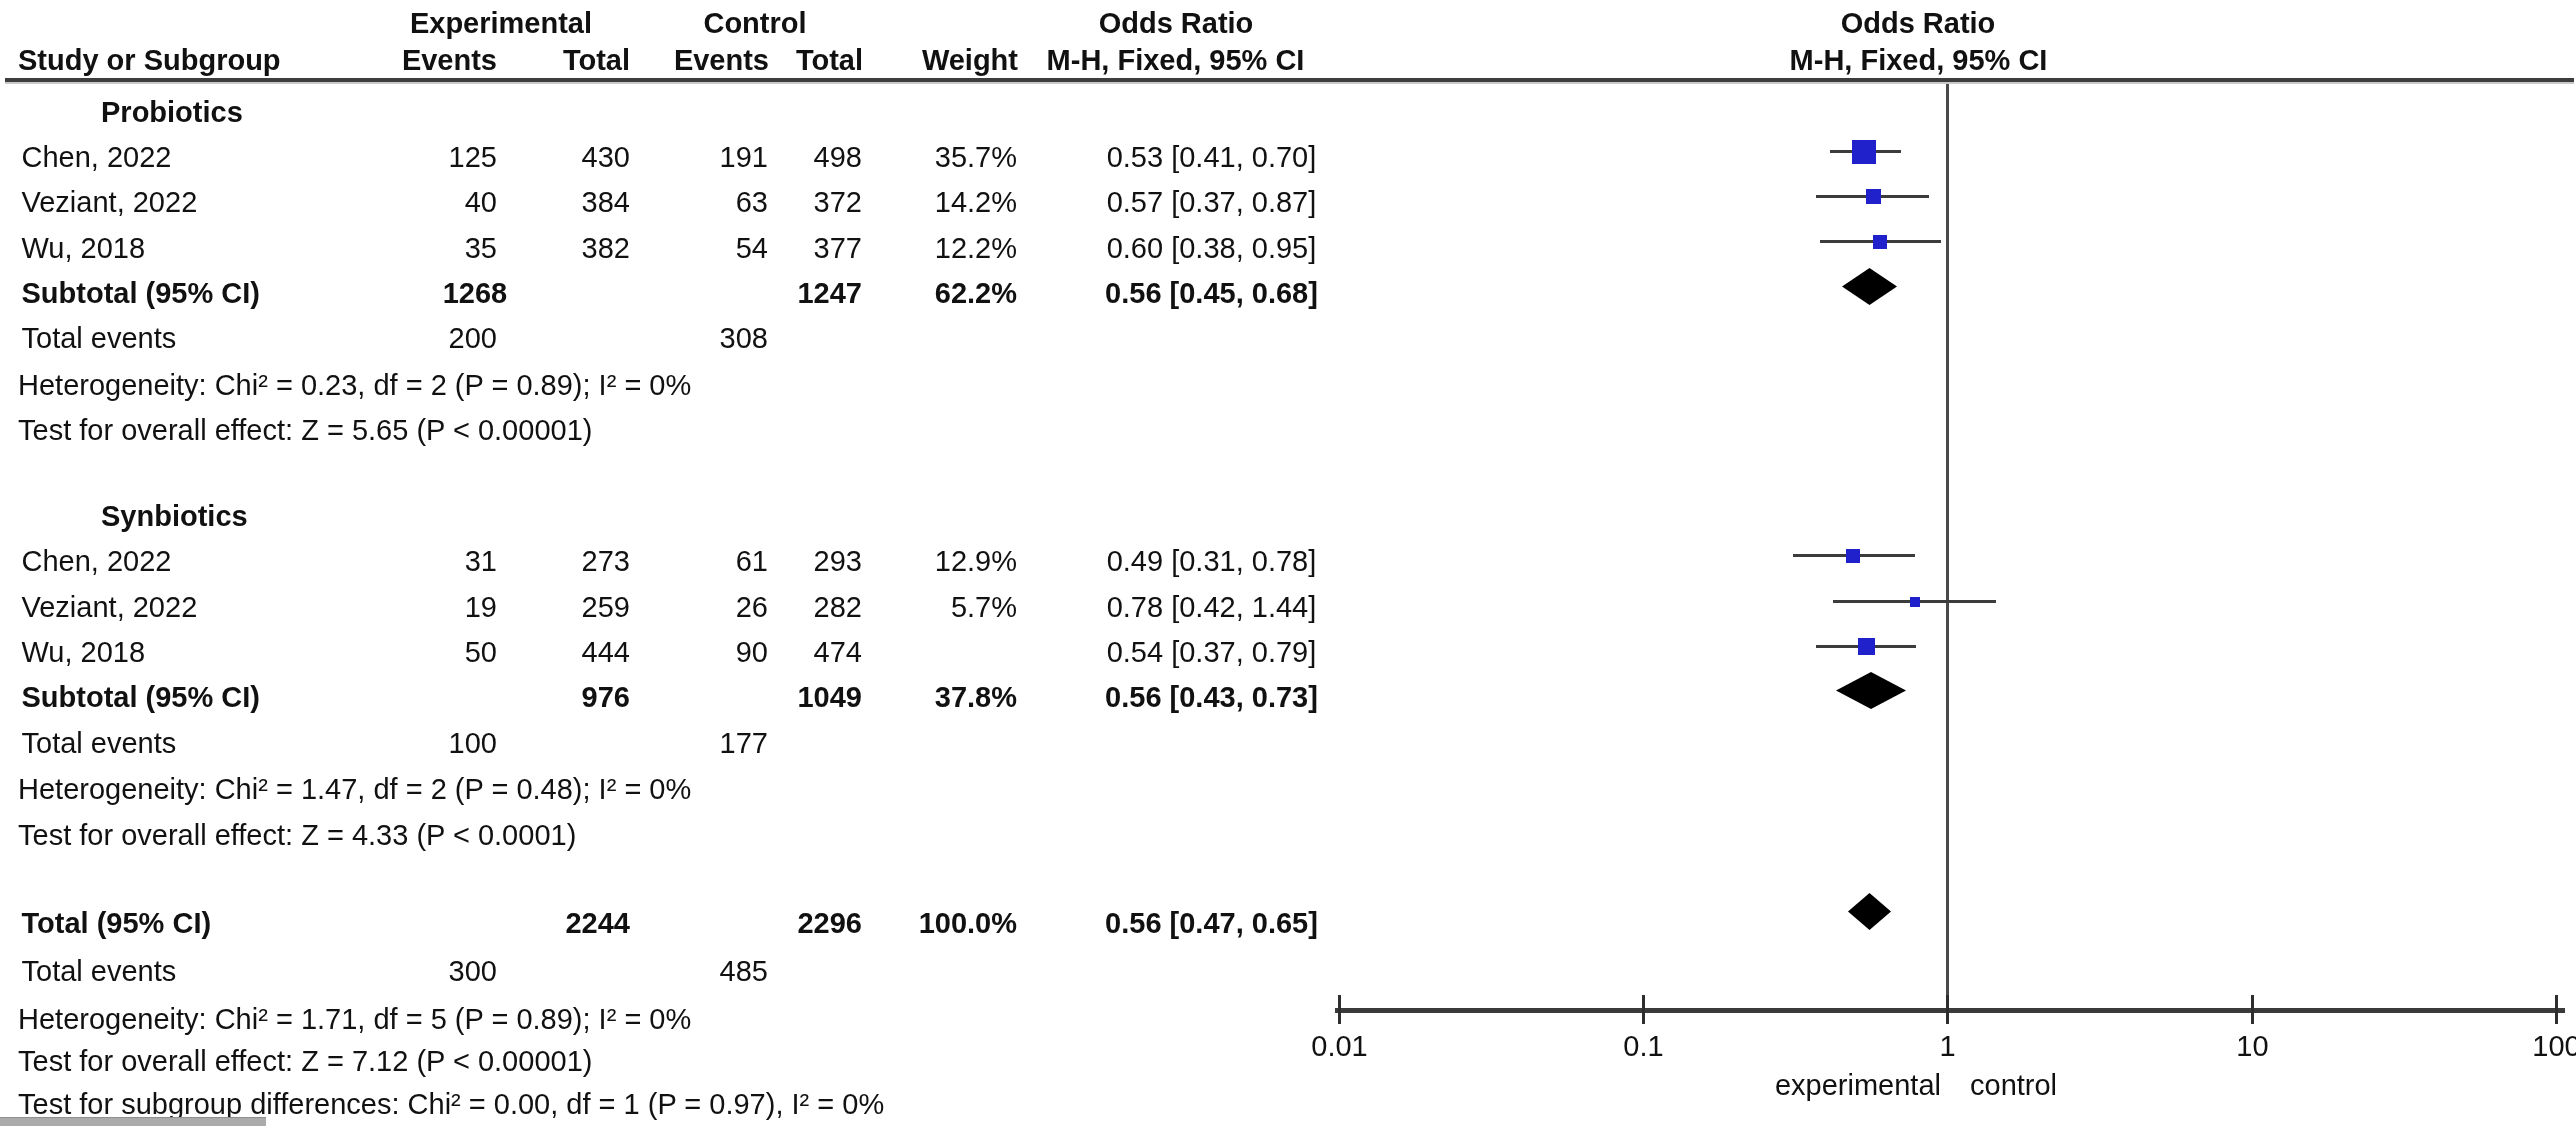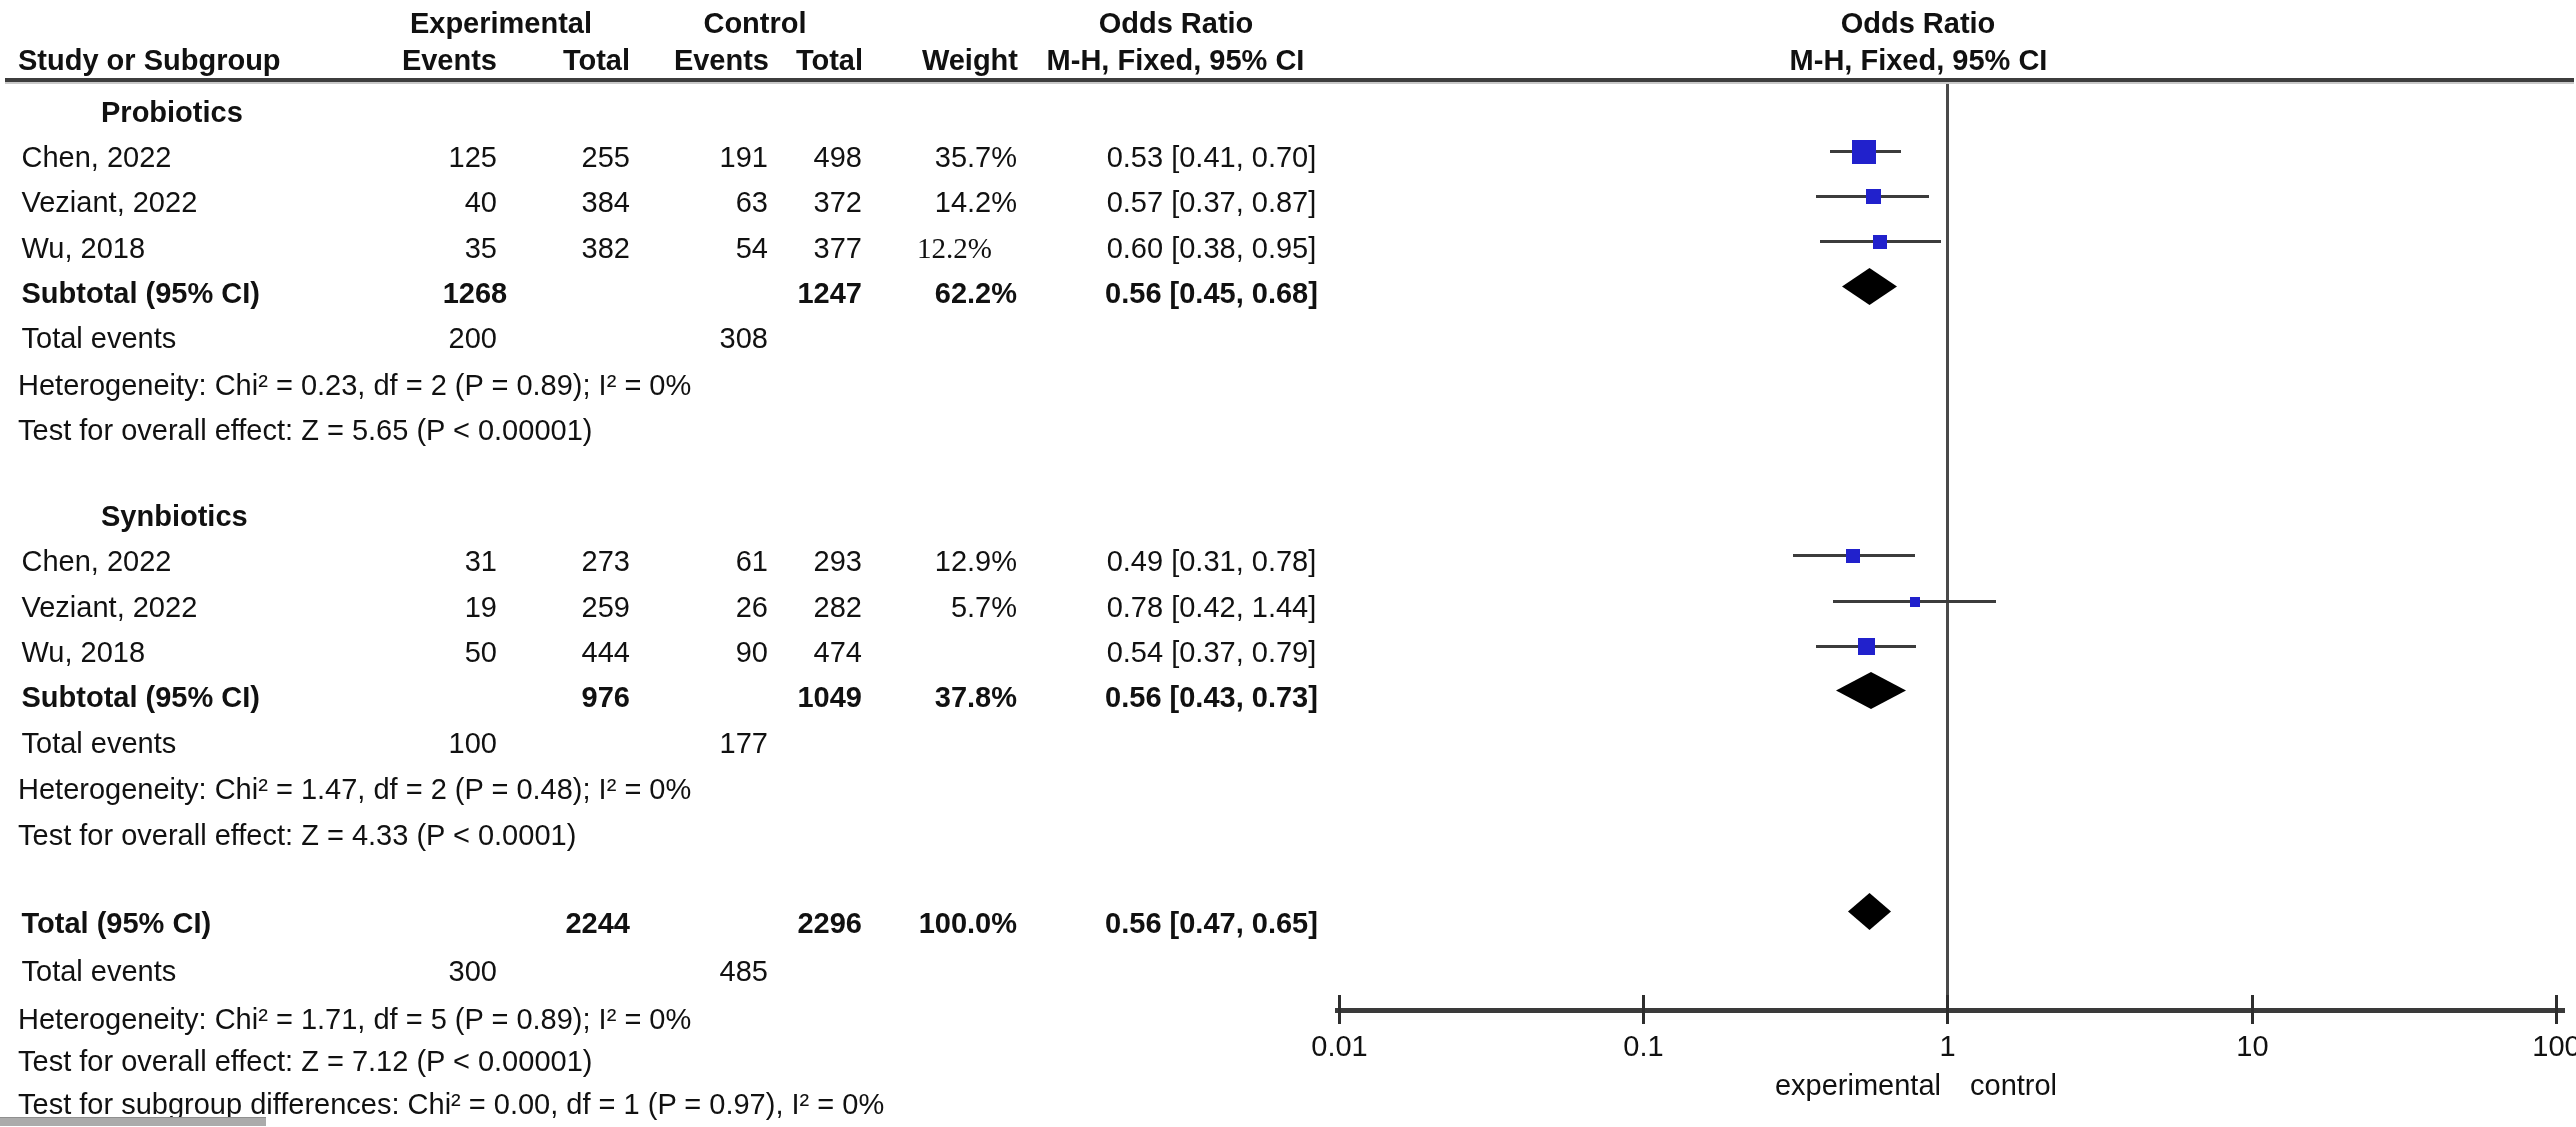--- a/index.html
+++ b/index.html
@@ -72,42 +72,42 @@
   <div class="axis-sublabel" style="left:1665px;top:1067px;width:276px;text-align:right;">experimental</div>
   <div class="axis-sublabel" style="left:1970px;top:1067px;">control</div>
 
   <div id="table-layer">
       <div class="trow" style="left: 0px; top: 90px; width: 2576px;">
         <div class="tcell bold" style="left: 101px;">Probiotics</div>
       </div>
       <div class="trow" style="left: 0px; top: 135px; width: 2576px;">
         <div class="tcell" style="left: 21.5px;">Chen, 2022</div>
         <div class="tcell num" style="left: 187px;">125</div>
-        <div class="tcell num" style="left: 320px;">255</div>
+        <div class="tcell num" style="left: 320px;">430</div>
         <div class="tcell num" style="left: 458px;">191</div>
         <div class="tcell num" style="left: 552px;">498</div>
         <div class="tcell num" style="left: 707px;">35.7%</div>
         <div class="tcell orcol" style="left: 943px;">0.53 [0.41, 0.70]</div>
       </div>
       <div class="trow" style="left: 0px; top: 180px; width: 2576px;">
         <div class="tcell" style="left: 21.5px;">Veziant, 2022</div>
         <div class="tcell num" style="left: 187px;">40</div>
         <div class="tcell num" style="left: 320px;">384</div>
         <div class="tcell num" style="left: 458px;">63</div>
         <div class="tcell num" style="left: 552px;">372</div>
         <div class="tcell num" style="left: 707px;">14.2%</div>
         <div class="tcell orcol" style="left: 943px;">0.57 [0.37, 0.87]</div>
       </div>
       <div class="trow" style="left: 0px; top: 226px; width: 2576px;">
         <div class="tcell" style="left: 21.5px;">Wu, 2018</div>
         <div class="tcell num" style="left: 187px;">35</div>
         <div class="tcell num" style="left: 320px;">382</div>
         <div class="tcell num" style="left: 458px;">54</div>
         <div class="tcell num" style="left: 552px;">377</div>
-        <div class="tcell num" style="left: 682px; font-family: Liberation Serif, serif;">12.2%</div>
+        <div class="tcell num" style="left: 707px;">12.2%</div>
         <div class="tcell orcol" style="left: 943px;">0.60 [0.38, 0.95]</div>
       </div>
       <div class="trow" style="left: 0px; top: 271px; width: 2576px;">
         <div class="tcell bold" style="left: 21.5px;">Subtotal (95% CI)</div>
         <div class="tcell num bold" style="left: 320px; text-align: center;">1268</div>
         <div class="tcell num bold" style="left: 552px;">1247</div>
         <div class="tcell num bold" style="left: 707px;">62.2%</div>
         <div class="tcell orcol bold" style="left: 943px;">0.56 [0.45, 0.68]</div>
       </div>
       <div class="trow" style="left: 0px; top: 316px; width: 2576px;">

